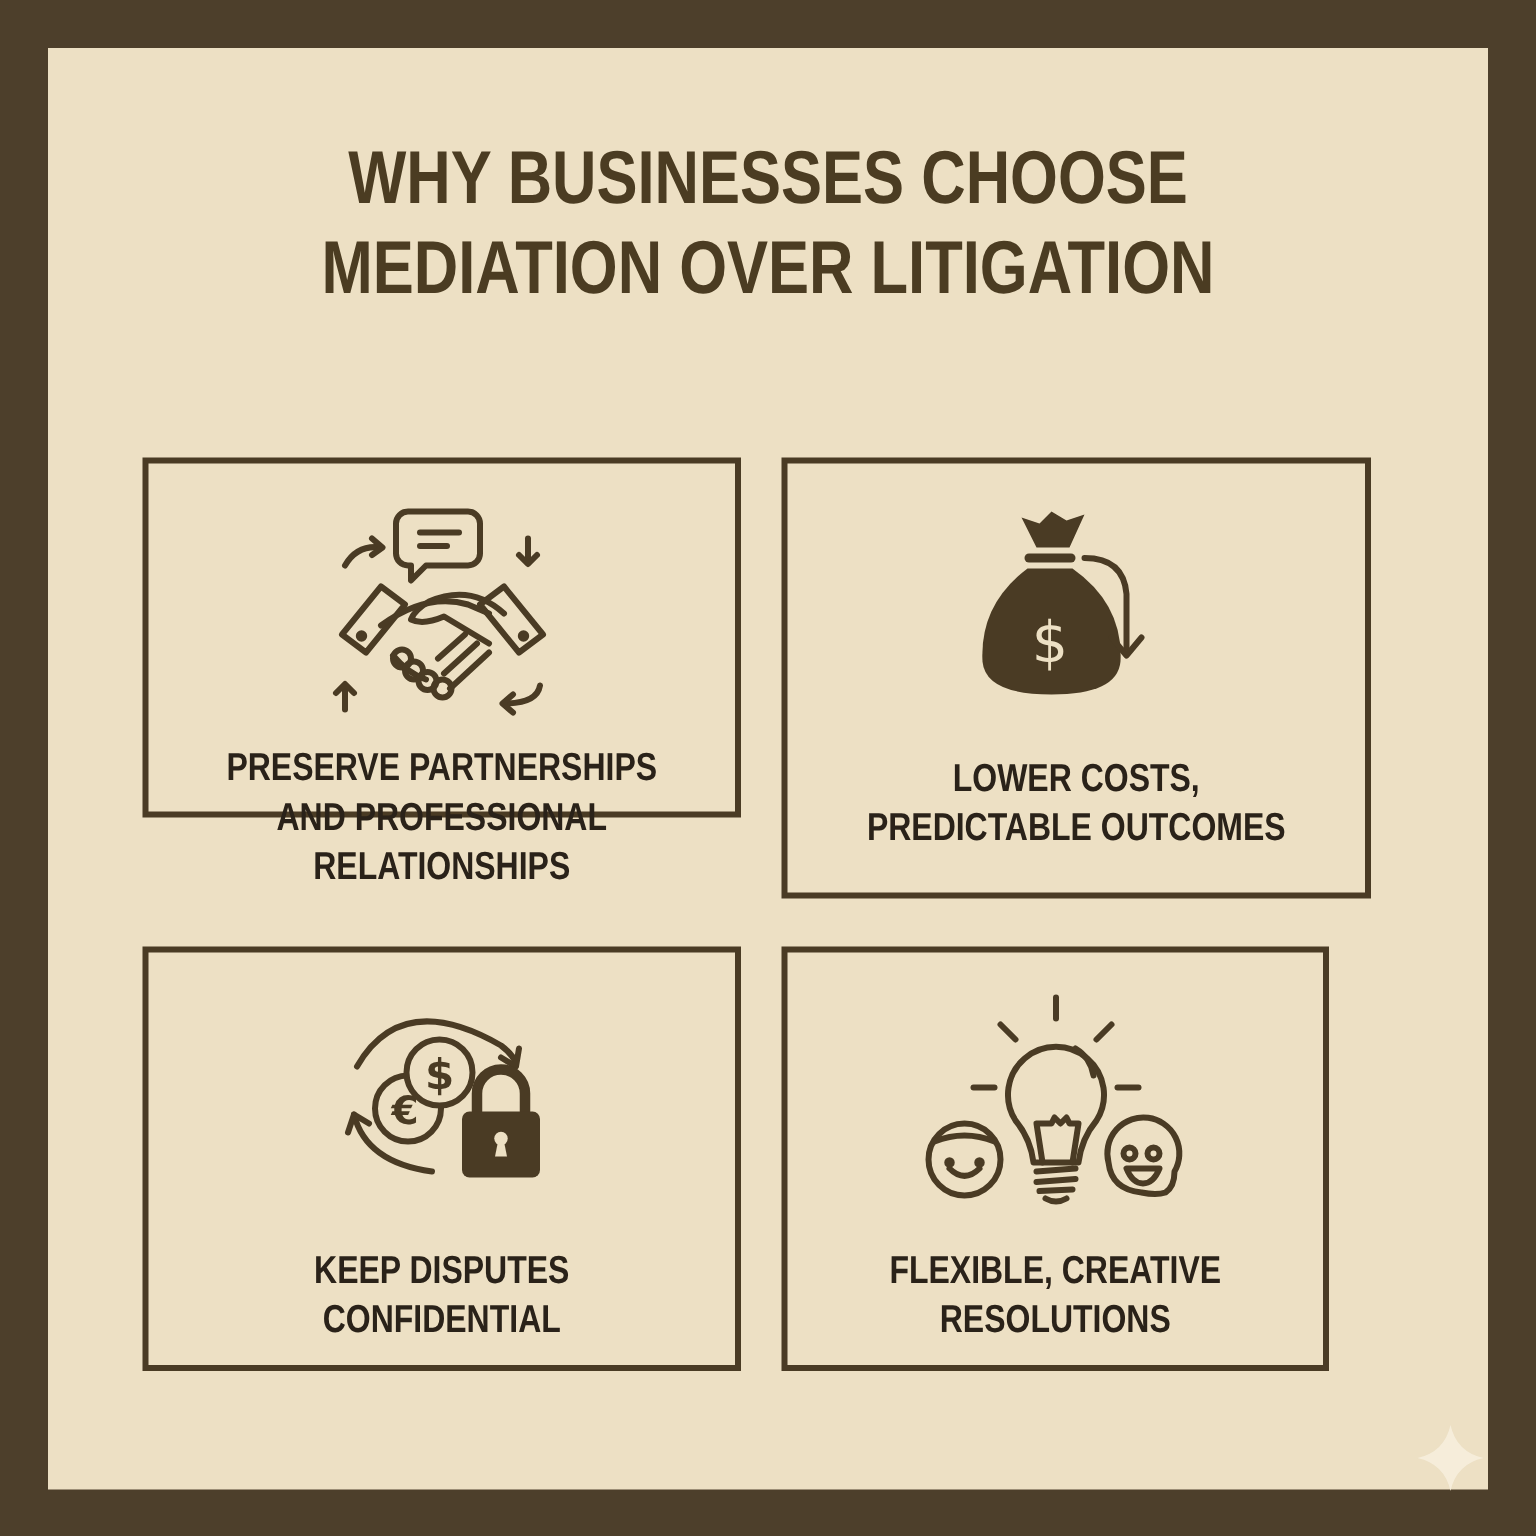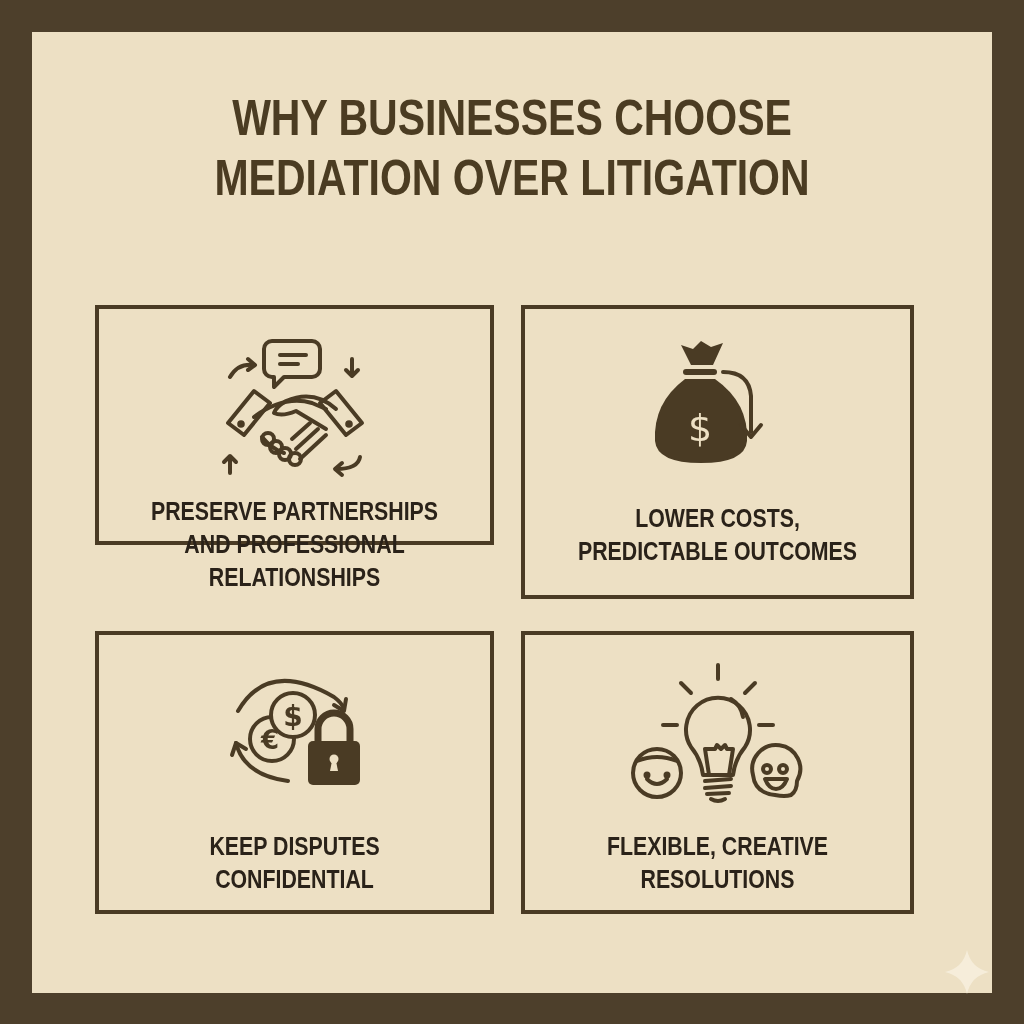--- a/index.html
+++ b/index.html
@@ -154,21 +154,21 @@
       <circle cx="114" cy="96" r="4.5" fill="#ede0c4" stroke="none"></circle>
       <path d="M112 98 h4 l2 10 h-8 z" fill="#ede0c4" stroke="none"></path>
     </svg>
   </div>
   <div class="label" style="top:195px;">
     <div>KEEP DISPUTES</div>
     <div>CONFIDENTIAL</div>
   </div>
 </div>
 
-<div class="card" style="left:521px; top:631px; width:393px; height:283px;">
+<div class="card" style="left:521px; top:631px; width:365px; height:283px;">
   <div class="icon" style="top:22px;">
     <svg width="190" height="150" viewBox="0 0 190 150" fill="none" stroke="#4a3b24" stroke-width="4" stroke-linecap="round" stroke-linejoin="round">
 
       <line x1="95" y1="8" x2="95" y2="22"></line>
       <line x1="58" y1="26" x2="68" y2="36"></line>
       <line x1="132" y1="26" x2="122" y2="36"></line>
       <line x1="40" y1="68" x2="54" y2="68"></line>
       <line x1="136" y1="68" x2="150" y2="68"></line>
 
       <path d="M80 118 q-2 -16 -12 -28 a32 32 0 1 1 54 0 q-10 12 -12 28 z"></path>

